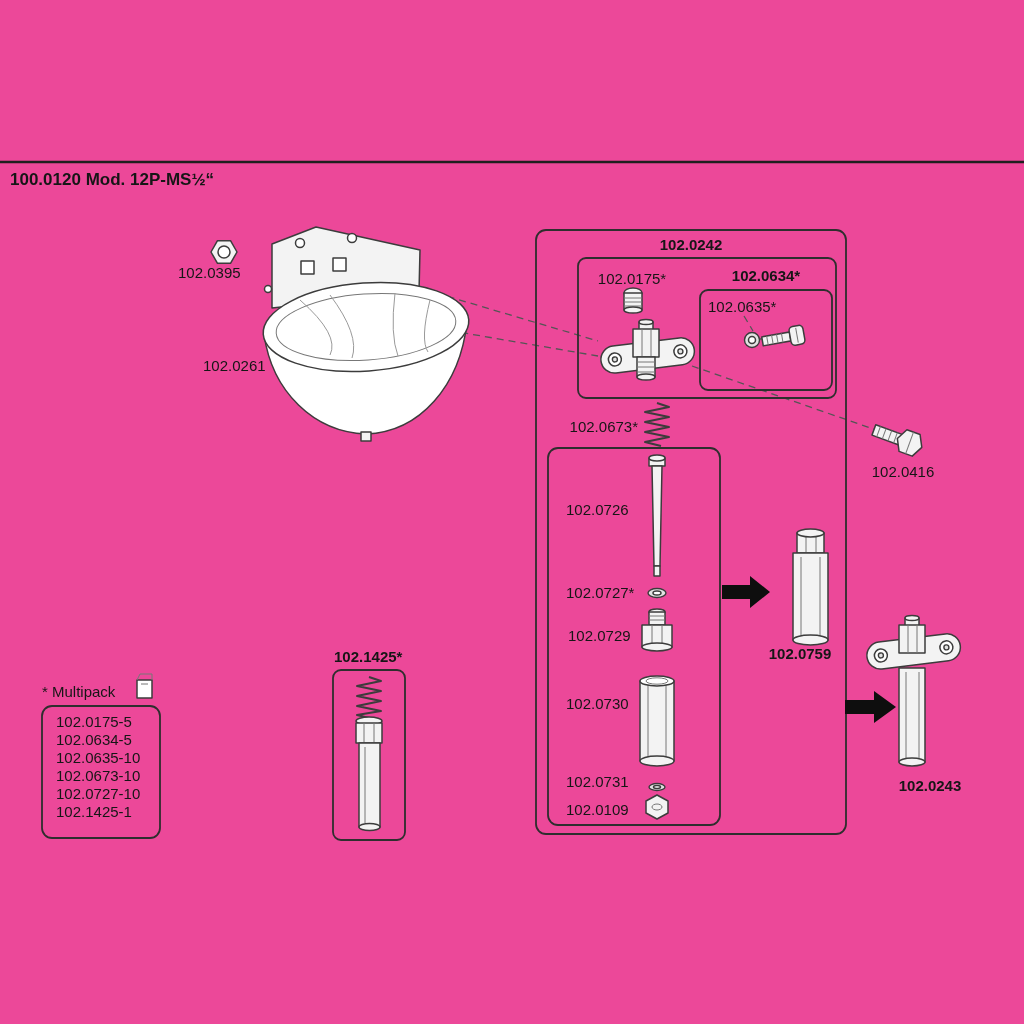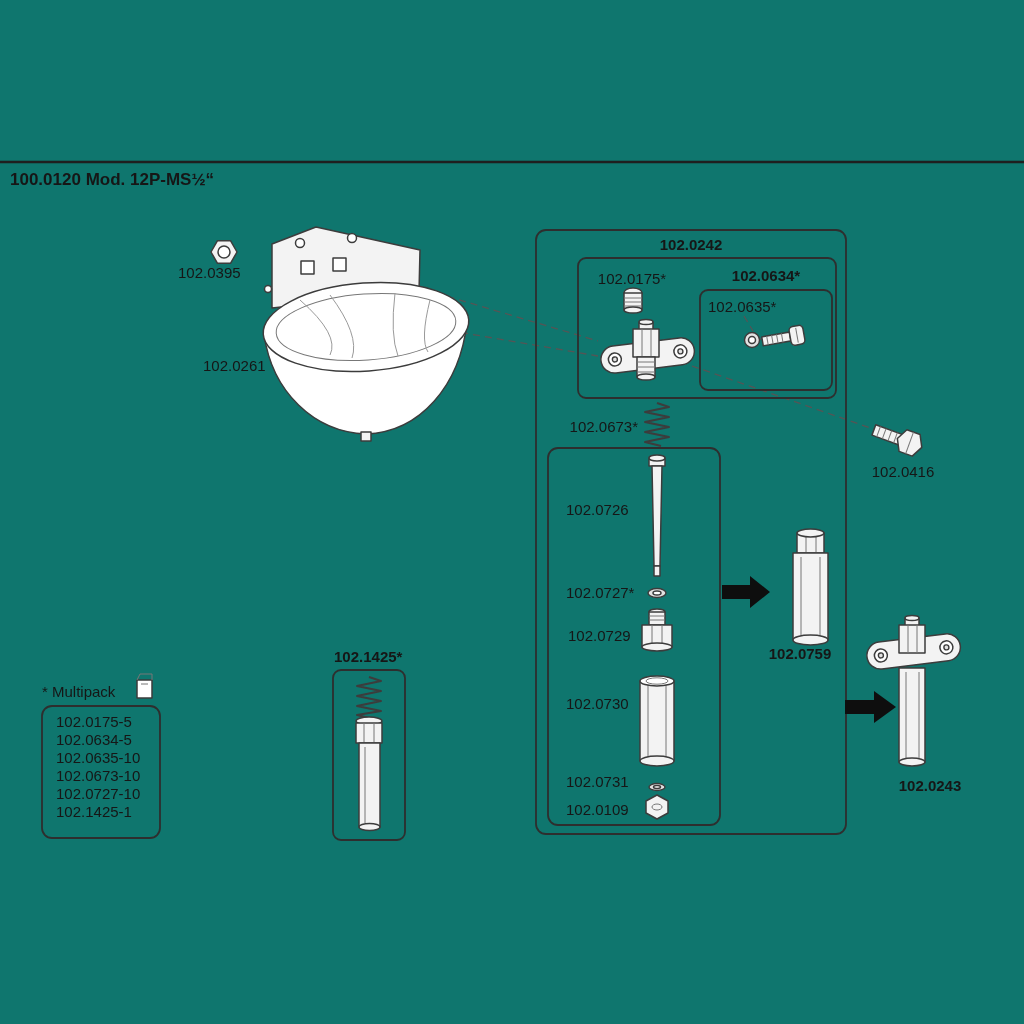--- a/index.html
+++ b/index.html
@@ -1,16 +1,16 @@
 <!DOCTYPE html>
 <html><head>
 <meta charset="utf-8">
 <style>
   html,body{margin:0;padding:0;background:#ffffff;}
-  #page{position:relative;width:1024px;height:1024px;background:#0f766e;overflow:hidden;}
+  #page{position:relative;width:1024px;height:1024px;background:#ec4899;overflow:hidden;}
   svg{position:absolute;left:0;top:0;}
   text{font-family:"Liberation Sans","DejaVu Sans",sans-serif;fill:#161616;}
   .lbl{font-size:15px;}
   .b{font-weight:bold;}
   .title{font-size:17px;font-weight:bold;}
   .box{fill:none;stroke:#2e2e2e;stroke-width:1.8;}
   .part{fill:#f3f3f3;stroke:#3c3c3c;stroke-width:1.5;stroke-linejoin:round;}
   .partw{fill:#ffffff;stroke:#3c3c3c;stroke-width:1.5;stroke-linejoin:round;}
   .partd{fill:#e2e2e2;stroke:#3c3c3c;stroke-width:1.4;}
   .thin{fill:none;stroke:#777;stroke-width:1;}

